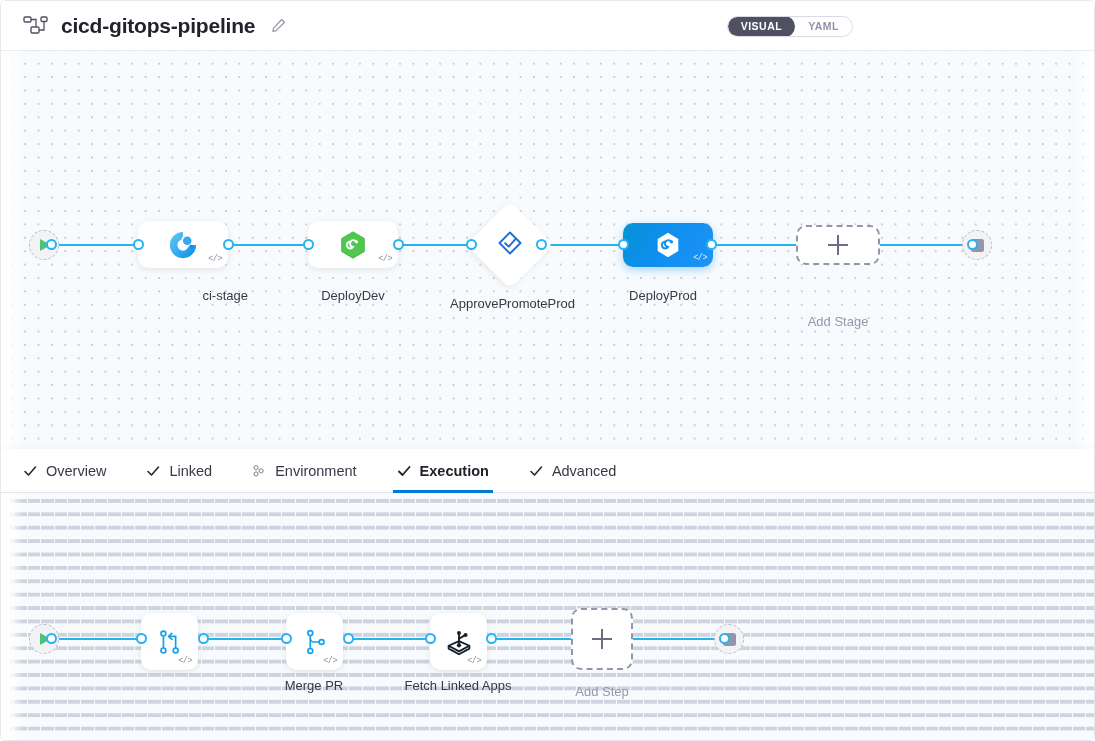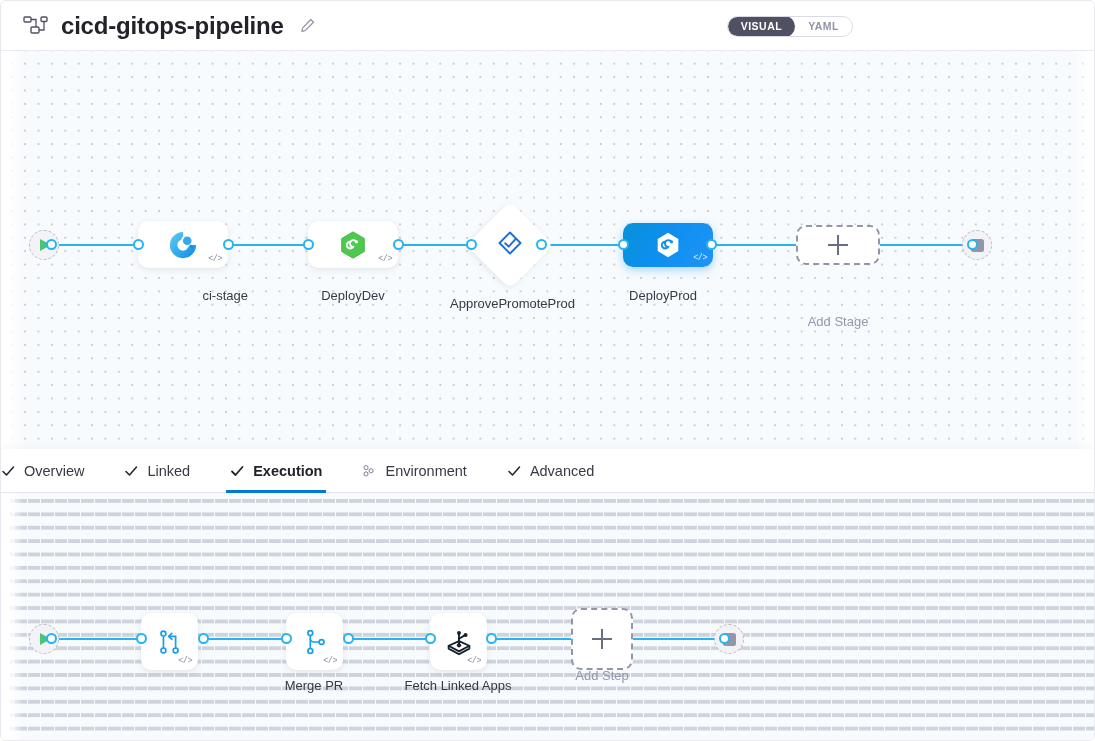--- a/index.html
+++ b/index.html
@@ -25,21 +25,21 @@
     display: flex;
     align-items: center;
     padding: 0 20px 0 22px;
     background: #ffffff;
     border-bottom: 1px solid #eaeaf0;
     z-index: 10;
   }
   .hdr-left { display: flex; align-items: center; gap: 12px; }
   .pipeline-icon { width: 26px; height: 22px; display: block; }
   .pipeline-title {
-    font-size: 24px;
+    font-size: 21px;
     font-weight: bold;
     color: #22222a;
     letter-spacing: -0.2px;
   }
   .edit-icon { width: 15px; height: 15px; display: block; margin-left: 4px; cursor: pointer; }
 
   .view-toggle {
     position: absolute;
     right: 241px; top: 15px;
     display: flex;
@@ -208,20 +208,21 @@
   .node-label.muted { color: #9597ac; }
 
   
   .tabstrip {
     position: relative;
     height: 44px;
     background: #ffffff;
     border-bottom: 1px solid #e4e4ec;
     display: flex;
     align-items: center;
+    padding-left: 22px;
     gap: 40px;
     z-index: 9;
     box-shadow: 0 -2px 6px rgba(40,41,61,0.04);
   }
   .tab {
     display: flex; align-items: center; gap: 9px;
     height: 44px;
     font-size: 14.5px;
     color: #383946;
     cursor: pointer;
@@ -362,37 +363,37 @@
       <span>Overview</span>
     </div>
     <div class="tab">
       <span>
         <svg class="tick" viewBox="0 0 14 14">
             <path d="M2 7.5 L5.5 11 L12.5 3" fill="none" stroke="#22222a" stroke-width="1.5" stroke-linecap="round" stroke-linejoin="round"></path>
           </svg>
       </span>
       <span>Linked</span>
     </div>
-    <div class="tab active">
-      <span>
-        <svg class="tick" viewBox="0 0 14 14">
-            <path d="M2 7.5 L5.5 11 L12.5 3" fill="none" stroke="#22222a" stroke-width="1.8" stroke-linecap="round" stroke-linejoin="round"></path>
-          </svg>
-      </span>
-      <span>Execution</span>
-    </div>
     <div class="tab">
       <span>
         <svg class="tick" viewBox="0 0 16 16">
           <path d="M4.6 1.6 L6.8 2.9 L6.8 5.4 L4.6 6.7 L2.4 5.4 L2.4 2.9 Z" fill="none" stroke="#6b6d85" stroke-width="1"></path>
           <path d="M10.4 5.2 L12.6 6.5 L12.6 9 L10.4 10.3 L8.2 9 L8.2 6.5 Z" fill="none" stroke="#6b6d85" stroke-width="1"></path>
           <path d="M4.6 8.8 L6.8 10.1 L6.8 12.6 L4.6 13.9 L2.4 12.6 L2.4 10.1 Z" fill="none" stroke="#6b6d85" stroke-width="1"></path>
         </svg>
       </span>
       <span>Environment</span>
+    </div>
+    <div class="tab active">
+      <span>
+        <svg class="tick" viewBox="0 0 14 14">
+            <path d="M2 7.5 L5.5 11 L12.5 3" fill="none" stroke="#22222a" stroke-width="1.8" stroke-linecap="round" stroke-linejoin="round"></path>
+          </svg>
+      </span>
+      <span>Execution</span>
     </div>
     <div class="tab">
       <span>
         <svg class="tick" viewBox="0 0 14 14">
             <path d="M2 7.5 L5.5 11 L12.5 3" fill="none" stroke="#22222a" stroke-width="1.5" stroke-linecap="round" stroke-linejoin="round"></path>
           </svg>
       </span>
       <span>Advanced</span>
     </div>
   </div>
@@ -450,21 +451,21 @@
       </svg>
       <span class="code-badge">&lt;/&gt;</span>
     </div>
     <div class="dot" style="left:424px; top:140px;"></div>
     <div class="dot" style="left:485px; top:140px;"></div>
     <div class="node-label" style="left:397px; top:182px; width:120px;">Fetch Linked Apps</div>
 
     <div class="add-node" style="left:570px; top:607px; margin-top:-492px; width:62px; height:62px;">
       <span class="plus"></span>
     </div>
-    <div class="node-label muted" style="left:541px; top:172px; width:120px;">Add Step</div>
+    <div class="node-label muted" style="left:541px; top:188px; width:120px;">Add Step</div>
 
     <div class="terminal" style="left:713px; top:131px;">
       <div class="stop-sq"></div>
     </div>
     <div class="dot" style="left:718px; top:140px;"></div>
 
     <div class="edge-fade-left"></div>
   </div>
 
 </div>

